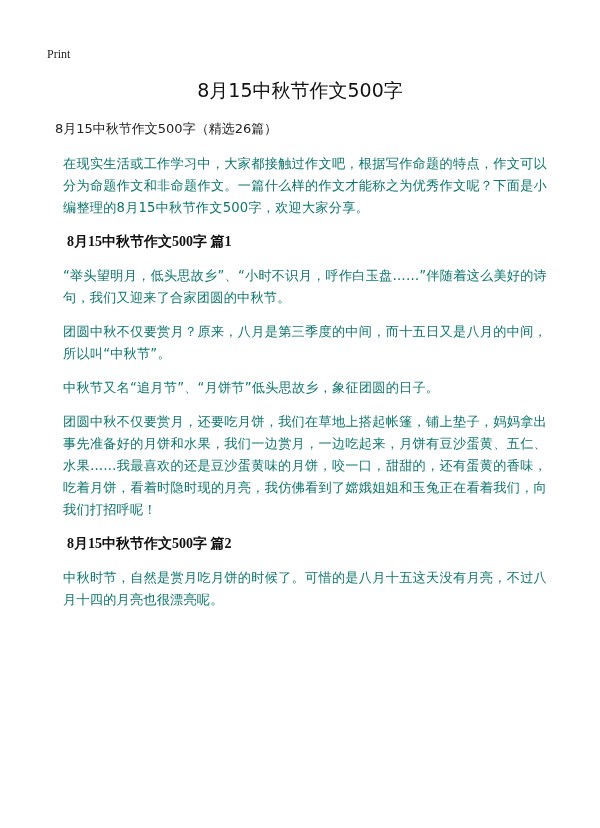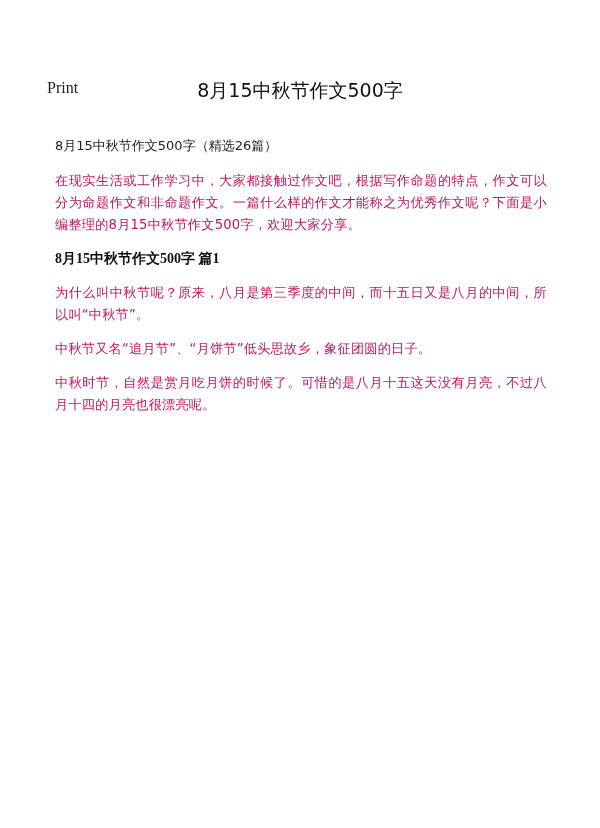--- a/index.html
+++ b/index.html
@@ -4,54 +4,57 @@
   <style>
     html, body { margin: 0; padding: 0; background: #ffffff; }
     body {
       width: 600px; height: 828px; overflow: hidden; position: relative;
       color: #1a1a1a;
       font-family: "DejaVu Sans", "Liberation Sans", sans-serif;
     }
     .print-link {
       position: absolute; left: 47px; top: 47px;
       font-family: "Liberation Serif", "DejaVu Serif", serif;
-      font-size: 16px; color: #222; cursor: pointer; margin-top: 32px;
+      font-size: 12px; color: #222; cursor: pointer;
     }
     .doc-title {
       position: absolute; left: 0; width: 600px; top: 78px;
       text-align: center; font-size: 19px; font-weight: normal; margin: 0;
       color: #111; letter-spacing: 0px;
     }
     .content {
       position: absolute; left: 55px; top: 119px; width: 492px;
     }
-    .subtitle { font-size: 13px; line-height: 20px; margin: 17px 0 14px 0; color: #222; }
+    .subtitle { font-size: 13px; line-height: 20px; margin: 0 0 14px 0; color: #222; }
     .para {
-      font-size: 13.2px; line-height: 22px; margin: 0 0 12px 0; color: #be185d;
+      font-size: 13.2px; line-height: 22px; margin: 0 0 12px 8px; color: #0f766e;
       text-align: justify; letter-spacing: 0.2px;
     }
     .section-heading {
       font-family: "Liberation Serif", "DejaVu Serif", serif;
       font-size: 14px; font-weight: bold; line-height: 22px;
-      margin: 6px 0 12px 0; color: #111;
+      margin: 6px 0 12px 12px; color: #111;
     }
   </style>
 </head>
 <body>
 
 <a class="print-link">Print</a>
 
 <h1 class="doc-title">8月15中秋节作文500字</h1>
 
 <div class="content">
   <p class="subtitle">8月15中秋节作文500字（精选26篇）</p>
   <p class="para">在现实生活或工作学习中，大家都接触过作文吧，根据写作命题的特点，作文可以分为命题作文和非命题作文。一篇什么样的作文才能称之为优秀作文呢？下面是小编整理的8月15中秋节作文500字，欢迎大家分享。</p>
 
   <div>
     <h2 class="section-heading">8月15中秋节作文500字 篇1</h2>
-    <p class="para">为什么叫中秋节呢？原来，八月是第三季度的中间，而十五日又是八月的中间，所以叫“中秋节”。</p>
+    <p class="para">“举头望明月，低头思故乡”、“小时不识月，呼作白玉盘……”伴随着这么美好的诗句，我们又迎来了合家团圆的中秋节。</p>
+    <p class="para">团圆中秋不仅要赏月？原来，八月是第三季度的中间，而十五日又是八月的中间，所以叫“中秋节”。</p>
     <p class="para">中秋节又名“追月节”、“月饼节”低头思故乡，象征团圆的日子。</p>
+    <p class="para">团圆中秋不仅要赏月，还要吃月饼，我们在草地上搭起帐篷，铺上垫子，妈妈拿出事先准备好的月饼和水果，我们一边赏月，一边吃起来，月饼有豆沙蛋黄、五仁、水果……我最喜欢的还是豆沙蛋黄味的月饼，咬一口，甜甜的，还有蛋黄的香味，吃着月饼，看着时隐时现的月亮，我仿佛看到了嫦娥姐姐和玉兔正在看着我们，向我们打招呼呢！</p>
   </div>
 
   <div>
+    <h2 class="section-heading">8月15中秋节作文500字 篇2</h2>
     <p class="para">中秋时节，自然是赏月吃月饼的时候了。可惜的是八月十五这天没有月亮，不过八月十四的月亮也很漂亮呢。</p>
   </div>
 </div>
 
 </body></html>

